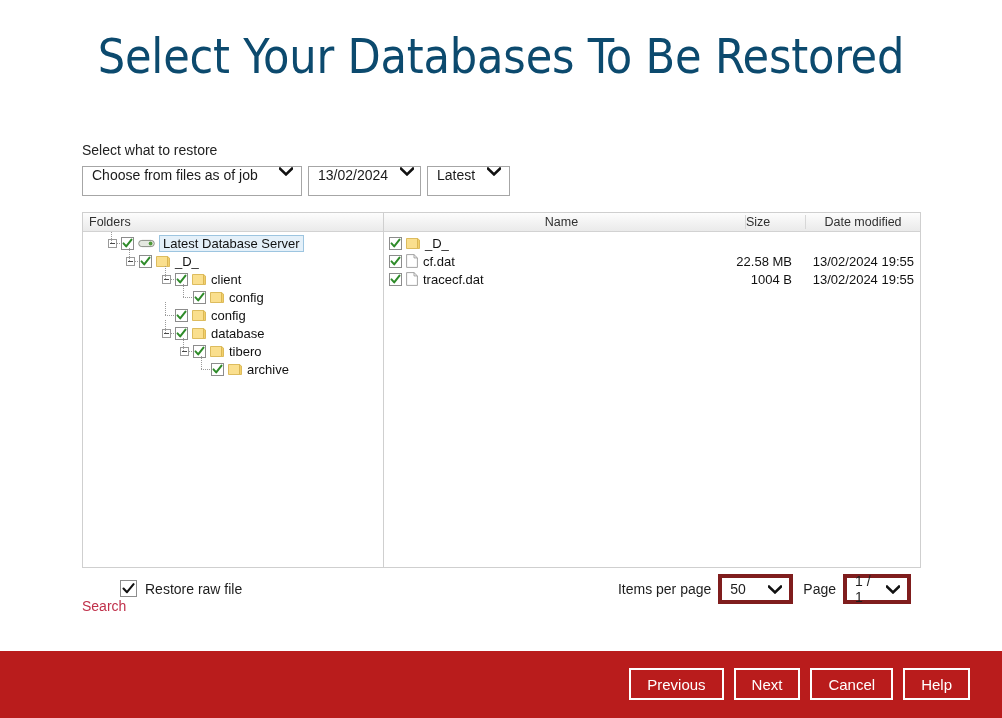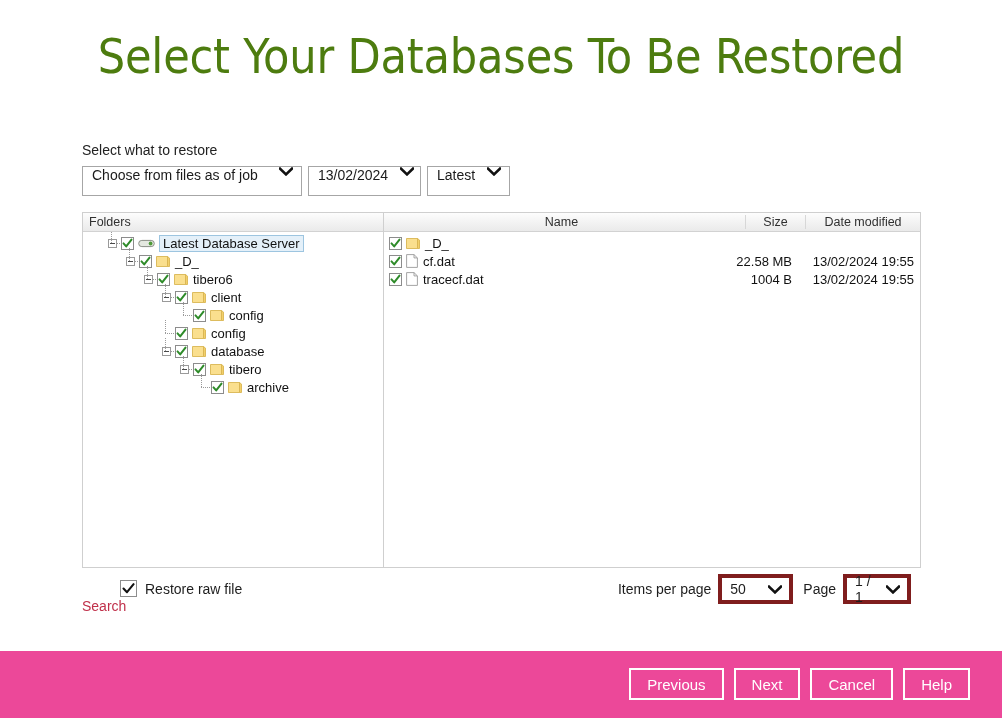--- a/index.html
+++ b/index.html
@@ -127,21 +127,21 @@
   
   .ico { flex:0 0 auto; margin-right:2px; line-height:0; display:inline-block; }
 
   
   #files-pane { flex:1; display:flex; flex-direction:column; background:#fff; }
   #files-head { position:relative; }
   #files-head .col-name {
     flex:1; text-align:center; padding-right:6px;
   }
   #files-head .col-size {
-    width:60px; flex:0 0 60px; text-align:center;
+    width:60px; flex:0 0 60px; text-align:left;
     border-left:1px solid #d7d7d7;
   }
   #files-head .col-date {
     width:115px; flex:0 0 115px; text-align:center;
     border-left:1px solid #d7d7d7;
   }
   #file-list { flex:1; overflow:hidden; padding-top:2px; }
   .frow {
     height:18px; display:flex; align-items:center;
     font-size:13px; color:#111; white-space:nowrap;
@@ -199,21 +199,21 @@
     background:transparent;
     height:32px; padding:0 16px;
     font-size:15px; font-family:"Liberation Sans", sans-serif;
     display:flex; align-items:center; justify-content:center;
     cursor:pointer; white-space:nowrap;
   }
 </style>
 </head>
 <body>
 
-<div id="page-title" style="color: #4d7c0f;">Select Your Databases To Be Restored</div>
+<div id="page-title" style="color: #0c4a6e;">Select Your Databases To Be Restored</div>
 
 <div id="restore-label">Select what to restore</div>
 
 <div class="select-box" id="sel-source">
   <span class="sel-val">Choose from files as of job</span>
   <span class="chev">
     <svg width="14" height="9" viewBox="0 0 14 9">
         <path d="M1 1.6 L7 7.4 L13 1.6" stroke="#111" stroke-width="2.6" fill="none" stroke-linecap="square"></path>
       </svg>
   </span>
@@ -268,37 +268,20 @@
           <span class="cbx">
             <svg width="11" height="11" viewBox="0 0 11 11">
               <path d="M1.5 5.4 L4.2 8.4 L9.5 1.6" stroke="#2e8b29" stroke-width="2" fill="none" stroke-linecap="round" stroke-linejoin="round"></path>
             </svg>
           </span>
           <span class="ico"><svg width="14" height="13" viewBox="0 0 14 13">
               <path d="M0.5 1.5 h11 v10 h-11 z" fill="#fadf8e" stroke="#d9b652" stroke-width="0.9"></path>
               <path d="M11.5 1.5 l2 1.6 v8.4 h-2 z" fill="#f3d06a" stroke="#d9b652" stroke-width="0.9"></path>
             </svg></span>
           <span class="tlabel">_D_</span>
-        </div>
-        <div class="tnode" style="padding-left: 60px;">
-          <span class="twig">
-            <span class="exp"></span>
-            <span class="dotdash"></span>
-            <span class="elbow"></span>
-          </span>
-          <span class="cbx">
-            <svg width="11" height="11" viewBox="0 0 11 11">
-              <path d="M1.5 5.4 L4.2 8.4 L9.5 1.6" stroke="#2e8b29" stroke-width="2" fill="none" stroke-linecap="round" stroke-linejoin="round"></path>
-            </svg>
-          </span>
-          <span class="ico"><svg width="14" height="13" viewBox="0 0 14 13">
-              <path d="M0.5 1.5 h11 v10 h-11 z" fill="#fadf8e" stroke="#d9b652" stroke-width="0.9"></path>
-              <path d="M11.5 1.5 l2 1.6 v8.4 h-2 z" fill="#f3d06a" stroke="#d9b652" stroke-width="0.9"></path>
-            </svg></span>
-          <span class="tlabel">tibero6</span>
         </div>
         <div class="tnode" style="padding-left: 78px;">
           <span class="twig">
             <span class="exp"></span>
             <span class="dotdash"></span>
             <span class="elbow"></span>
           </span>
           <span class="cbx">
             <svg width="11" height="11" viewBox="0 0 11 11">
               <path d="M1.5 5.4 L4.2 8.4 L9.5 1.6" stroke="#2e8b29" stroke-width="2" fill="none" stroke-linecap="round" stroke-linejoin="round"></path>
@@ -479,20 +462,20 @@
     <span class="chev">
       <svg width="14" height="9" viewBox="0 0 14 9">
           <path d="M1 1.6 L7 7.4 L13 1.6" stroke="#111" stroke-width="2.6" fill="none" stroke-linecap="square"></path>
         </svg>
     </span>
   </span>
 </div>
 
 <div id="search-link" style="color: rgb(192, 48, 74);">Search</div>
 
-<div id="footer" style="background: #ec4899;">
+<div id="footer" style="background: #b91c1c;">
   <div id="footer-buttons">
       <div class="fbtn">Previous</div>
       <div class="fbtn">Next</div>
       <div class="fbtn">Cancel</div>
       <div class="fbtn">Help</div>
     </div>
 </div>
 
 </body></html>

